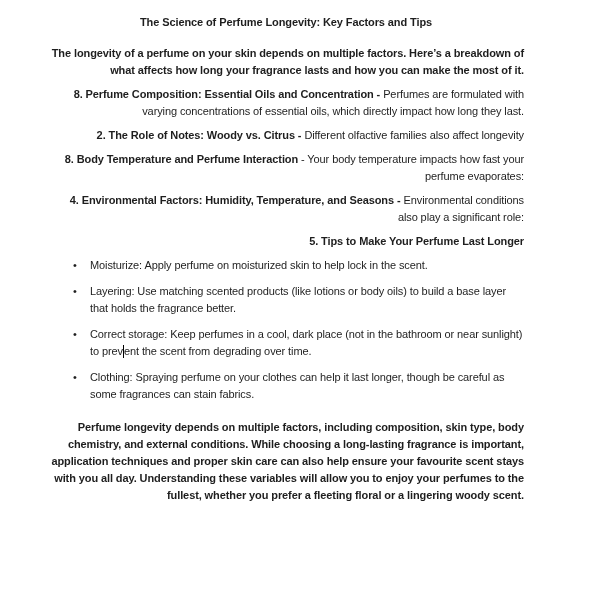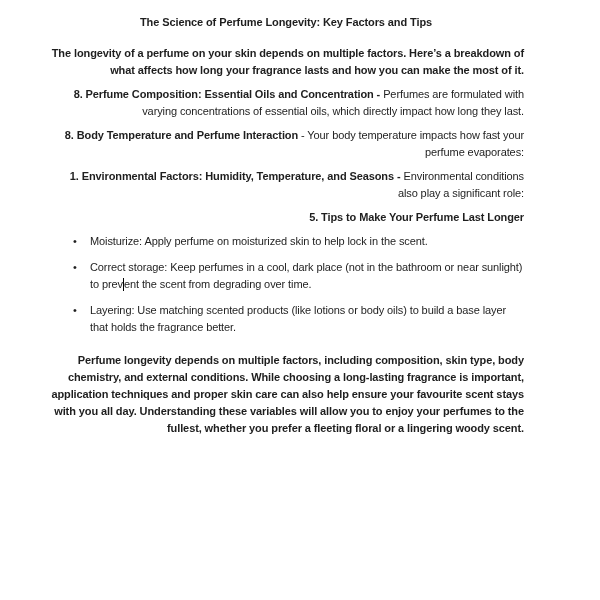--- a/index.html
+++ b/index.html
@@ -60,30 +60,32 @@
 <body>
 
 <div class="page">
 
   <p class="title">The Science of Perfume Longevity: Key Factors and Tips</p>
 
   <p class="para bold">The longevity of a perfume on your skin depends on multiple factors. Here’s a breakdown of what affects how long your fragrance lasts and how you can make the most of it.</p>
 
   <p class="para"><span class="bold">8. Perfume Composition: Essential Oils and Concentration -</span><span> Perfumes are formulated with varying concentrations of essential oils, which directly impact how long they last.</span></p>
 
+  <p class="para"><span class="bold">2. The Role of Notes: Woody vs. Citrus -</span><span> Different olfactive families also affect longevity</span></p>
 
 
   <p class="para"><span class="bold">8. Body Temperature and Perfume Interaction</span><span> - Your body temperature impacts how fast your perfume evaporates:</span></p>
 
 
-  <p class="para"><span class="bold">1. Environmental Factors: Humidity, Temperature, and Seasons -</span><span> Environmental conditions also play a significant role:</span></p>
+  <p class="para"><span class="bold">4. Environmental Factors: Humidity, Temperature, and Seasons -</span><span> Environmental conditions also play a significant role:</span></p>
 
   <p class="para bold">5. Tips to Make Your Perfume Last Longer</p>
 
   <ul class="tips">
     <li><span>Moisturize: Apply perfume on moisturized skin to help lock in the scent.</span></li>
+    <li><span>Layering: Use matching scented products (like lotions or body oils) to build a base layer that holds the fragrance better.</span></li>
     <li><span>Correct storage: Keep perfumes in a cool, dark place (not in the bathroom or near sunlight) to prev</span><span class="caret"></span><span>ent the scent from degrading over time.</span></li>
-    <li><span>Layering: Use matching scented products (like lotions or body oils) to build a base layer that holds the fragrance better.</span></li>
+    <li><span>Clothing: Spraying perfume on your clothes can help it last longer, though be careful as some fragrances can stain fabrics.</span></li>
   </ul>
 
   <p class="para bold">Perfume longevity depends on multiple factors, including composition, skin type, body chemistry, and external conditions. While choosing a long-lasting fragrance is important, application techniques and proper skin care can also help ensure your favourite scent stays with you all day. Understanding these variables will allow you to enjoy your perfumes to the fullest, whether you prefer a fleeting floral or a lingering woody scent.</p>
 
 </div>
 
 </body></html>

